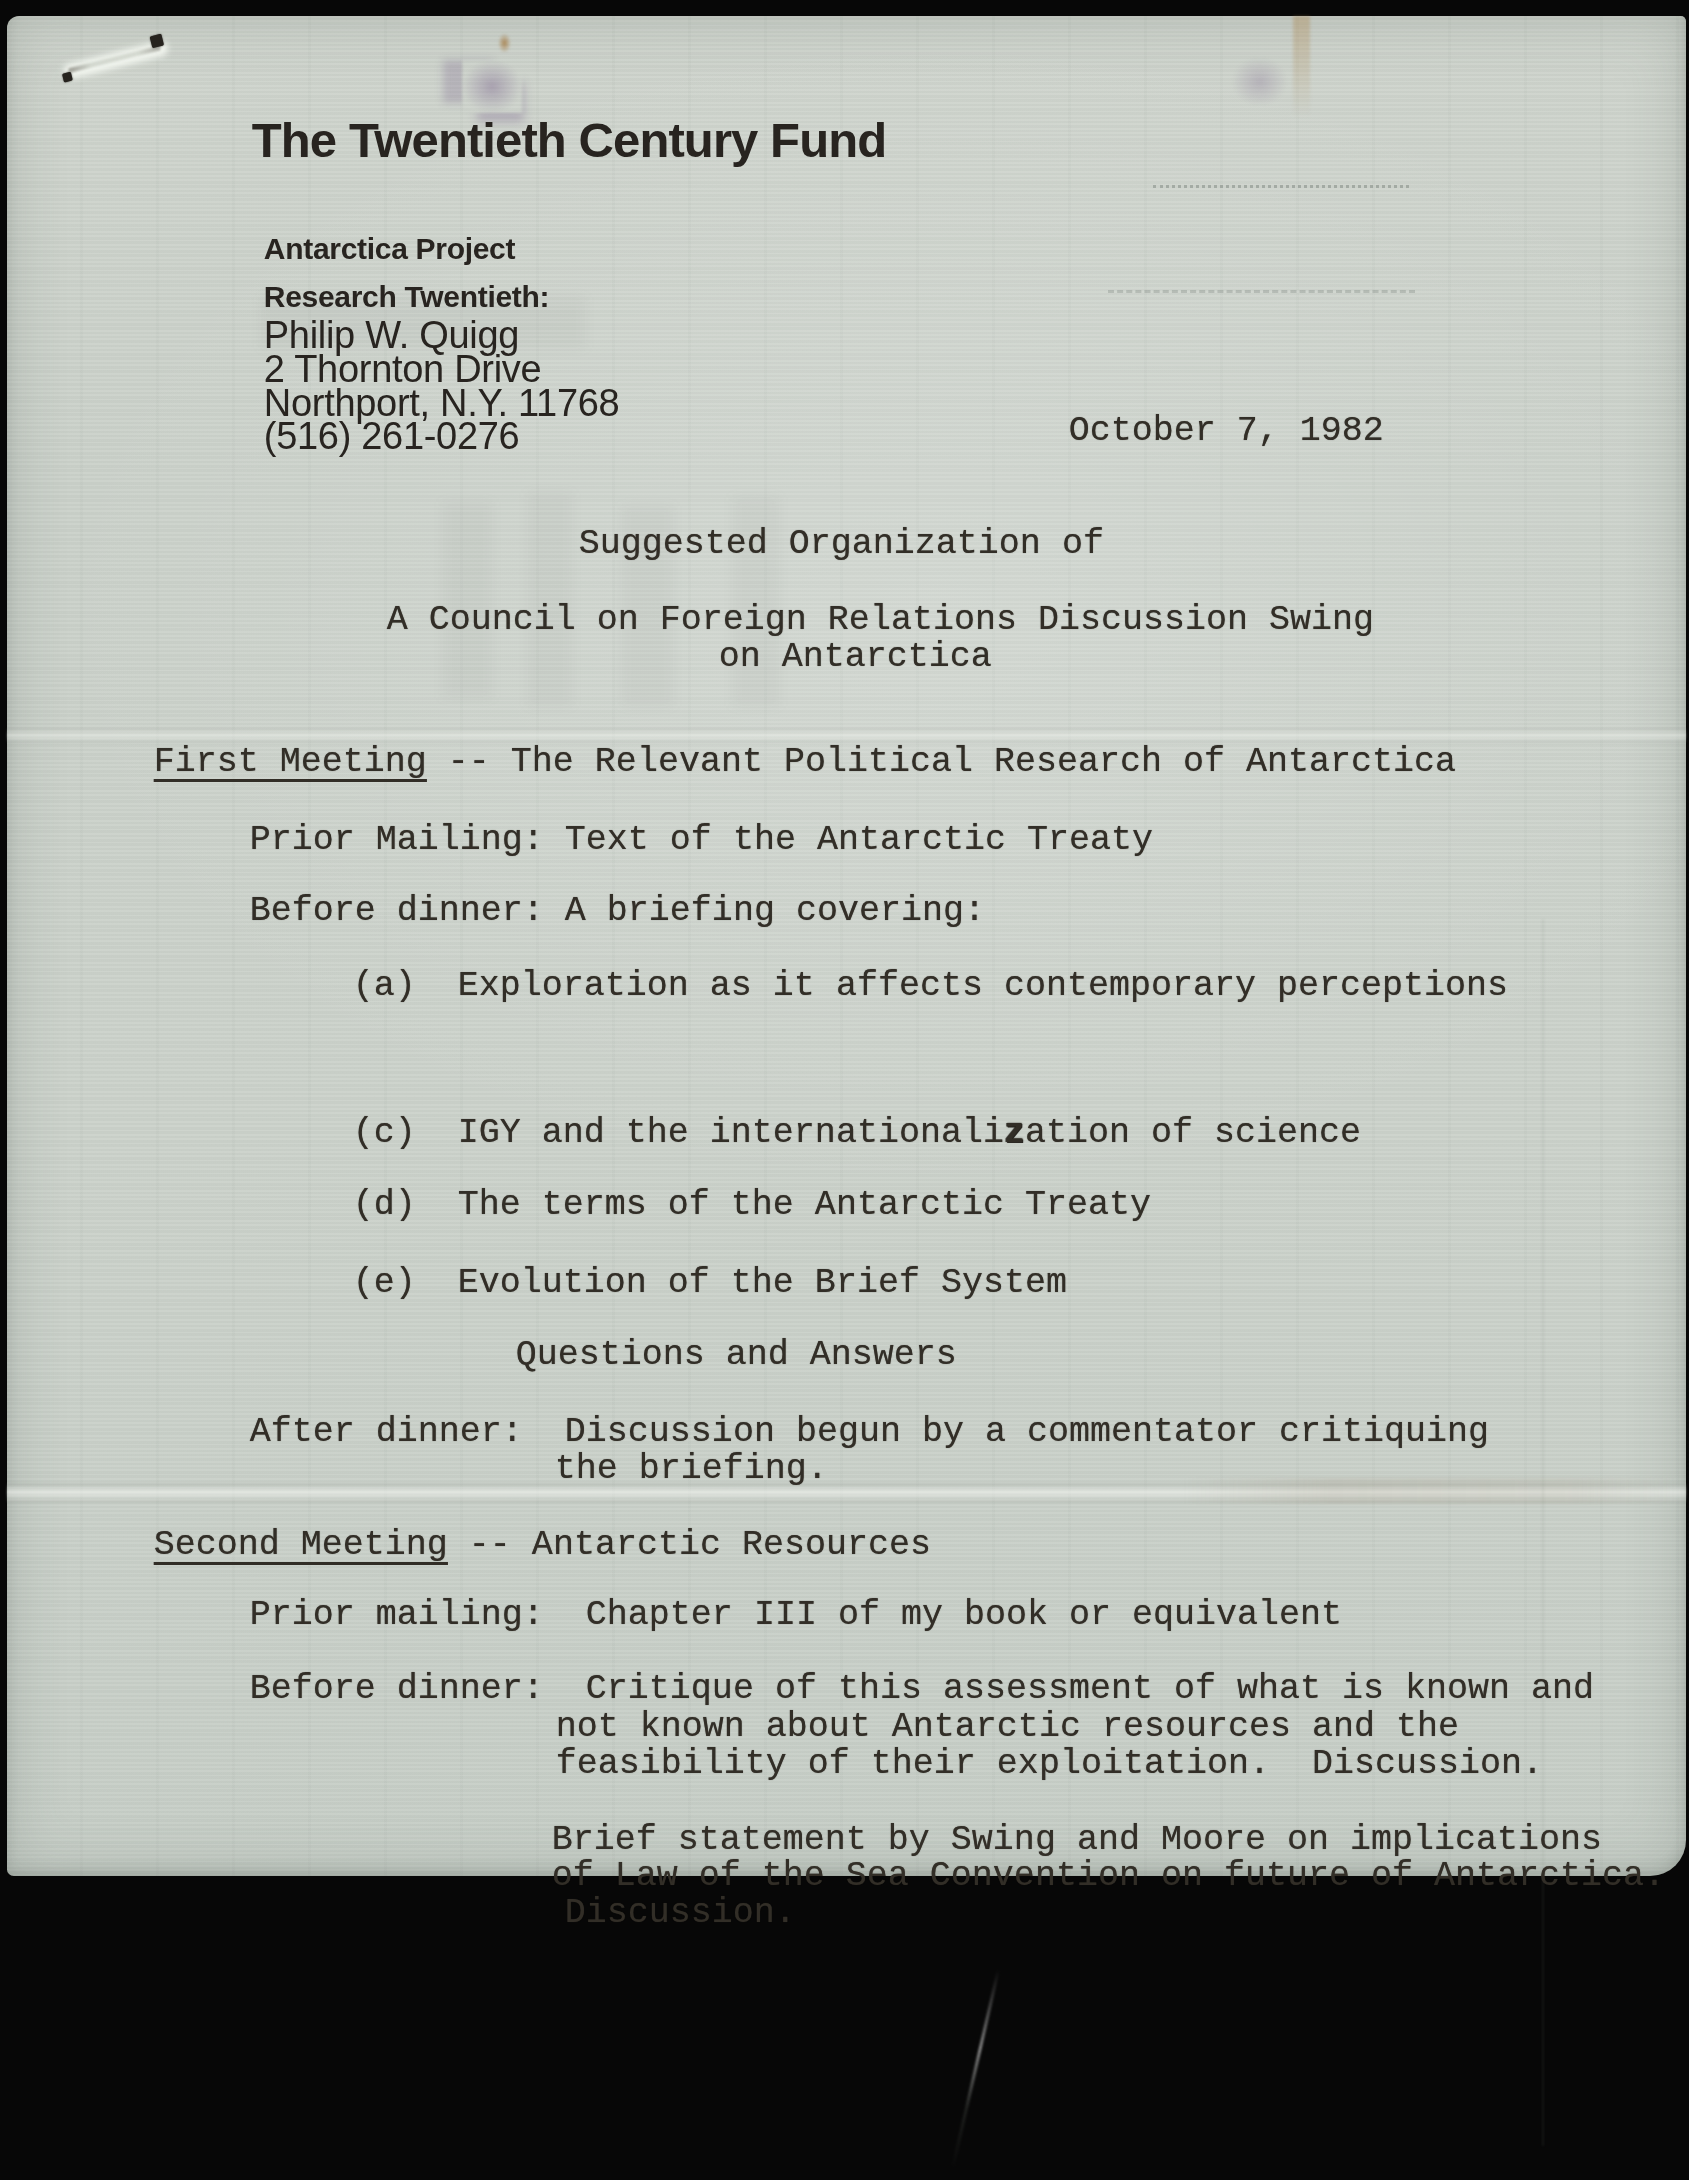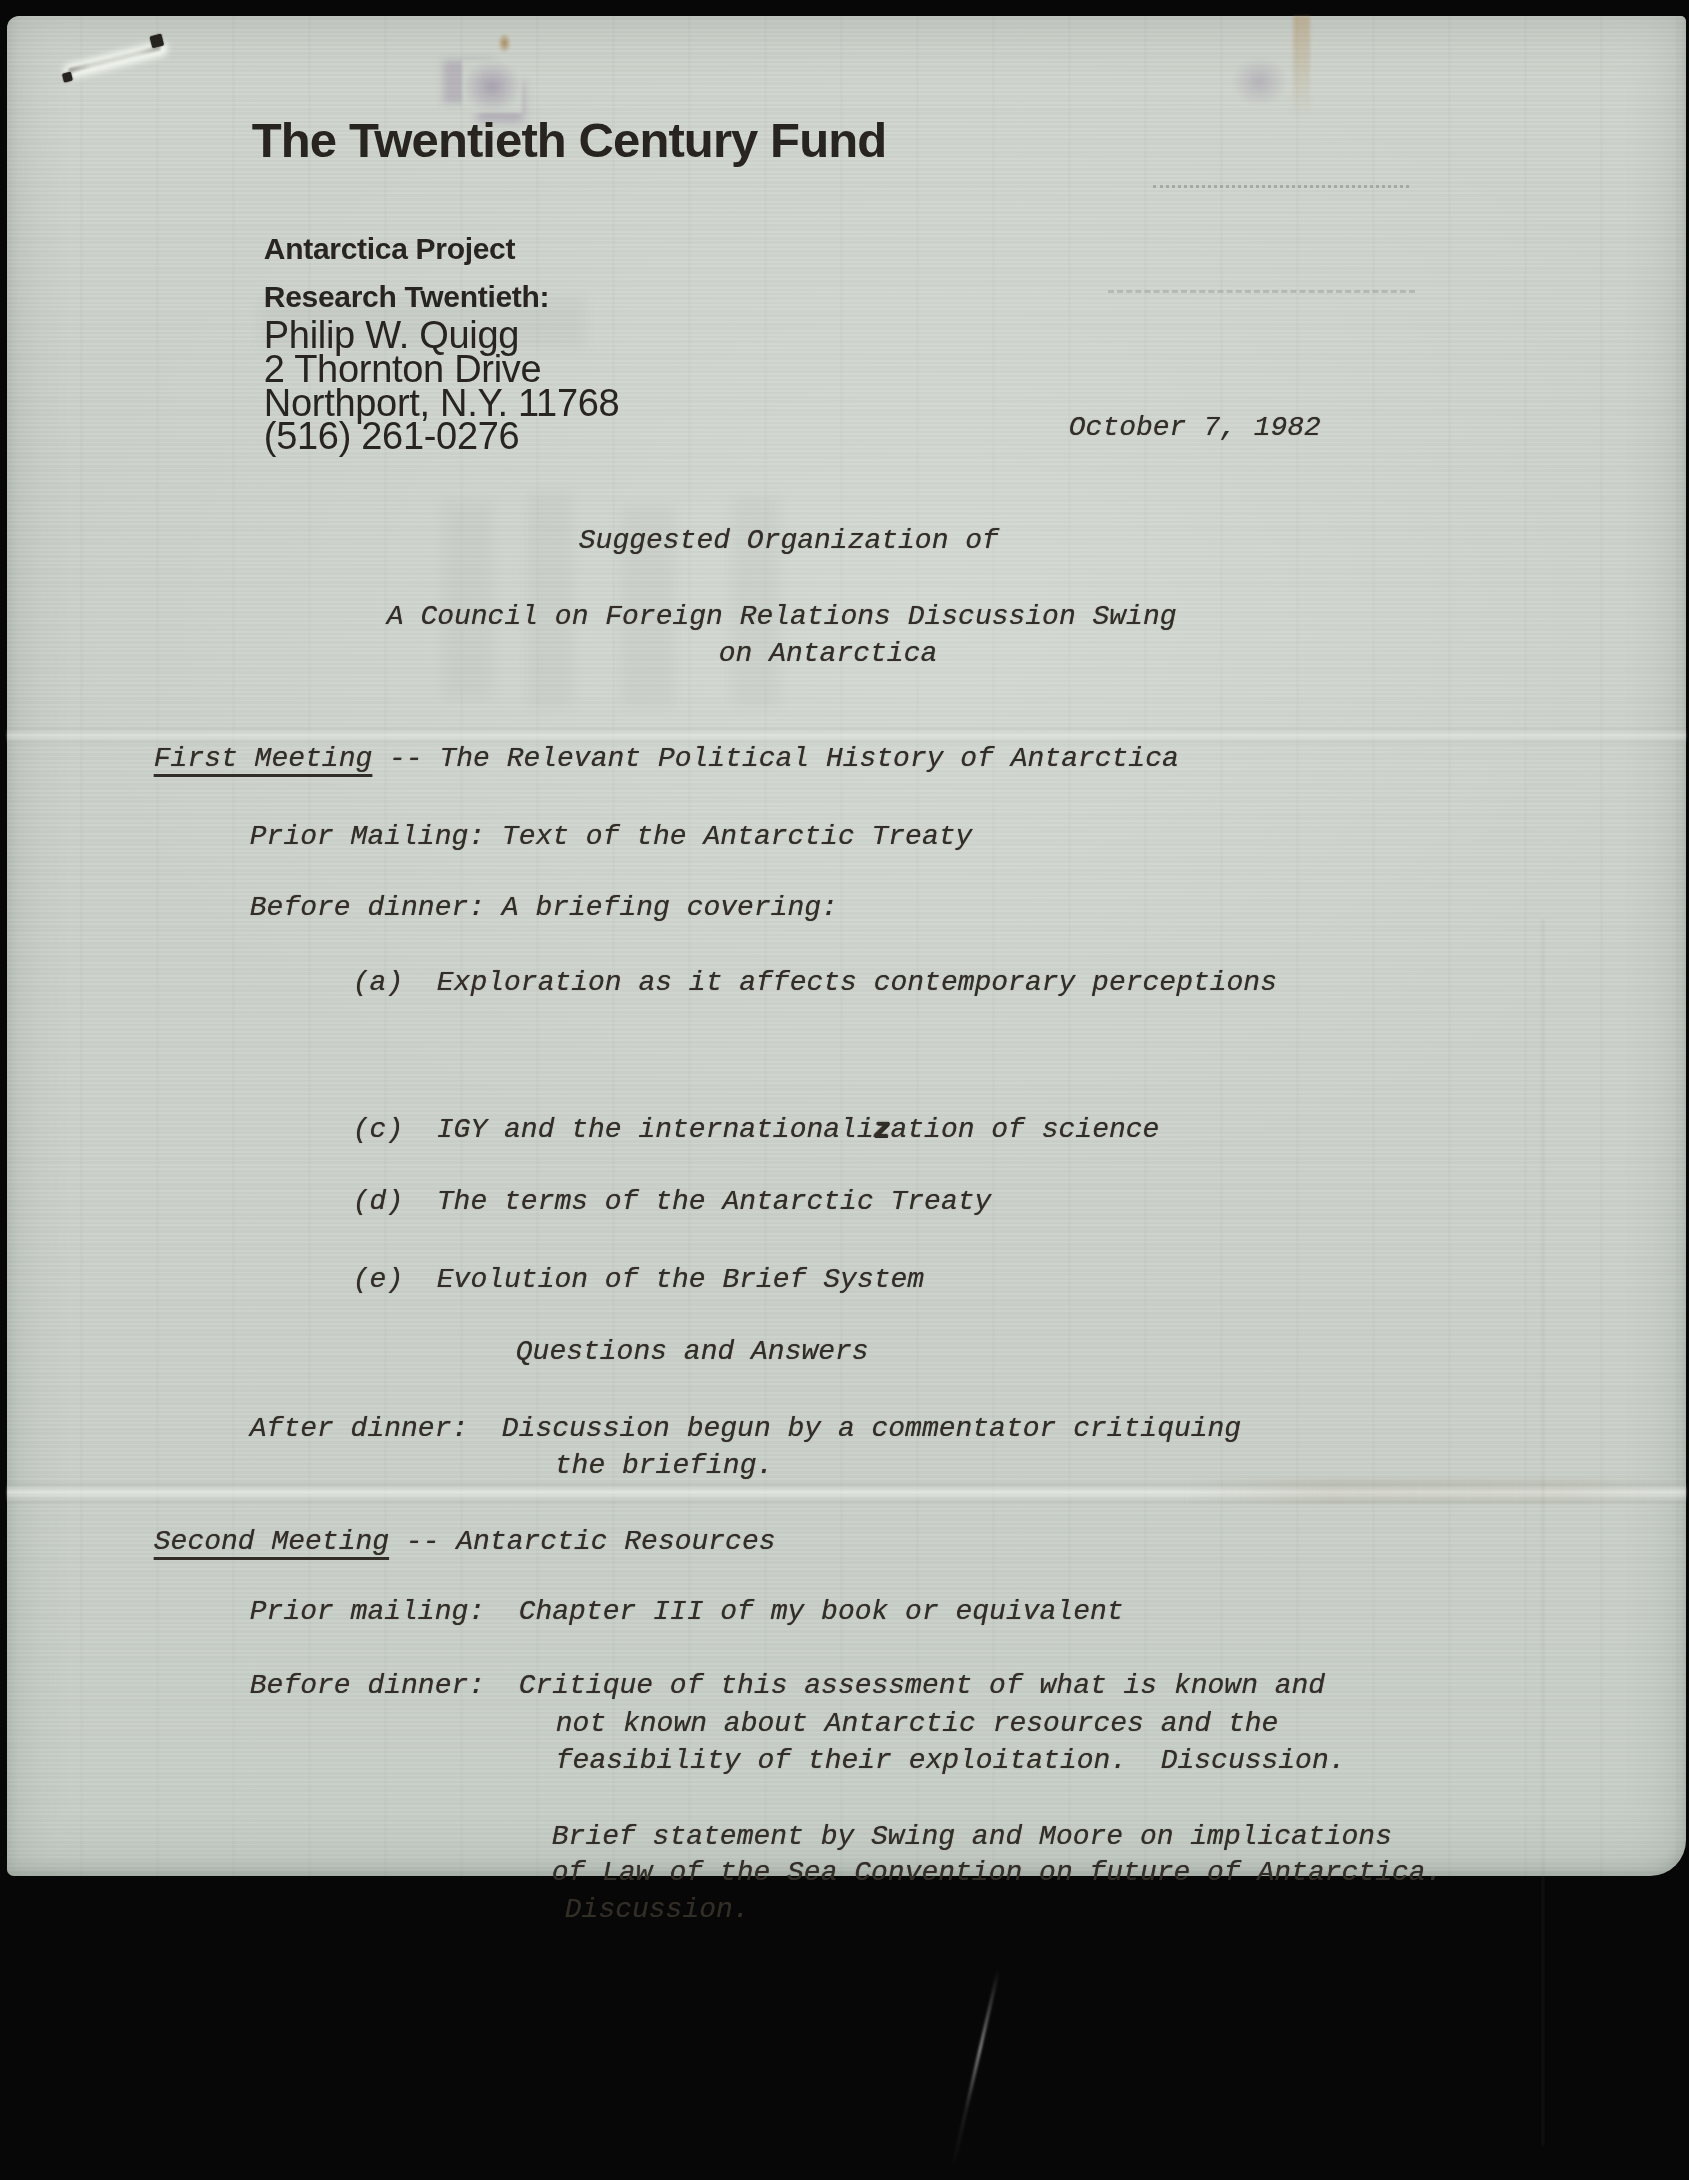--- a/index.html
+++ b/index.html
@@ -60,23 +60,22 @@
   .ghost-bar{background:rgba(102,118,108,.055);filter:blur(5.1px);}
   
   .lh{position:absolute;color:#282420;line-height:1;white-space:pre;}
   .org{font-size:49px;font-weight:bold;letter-spacing:-0.9px;}
   .lh-bold{font-size:30px;font-weight:bold;letter-spacing:-0.3px;}
   .lh-reg{font-size:38px;letter-spacing:-0.3px;}
   
   .typed{
     position:absolute;
     font-family:"Liberation Mono","DejaVu Sans Mono",monospace;
-    font-size:28px;line-height:1;color:#322e27;white-space:pre;
+    font-size:35px;line-height:1;color:#322e27;white-space:pre;
     text-shadow:0 0 0.9px rgba(46,41,34,.72);
-    font-style:italic;
   }
   .u{text-decoration:underline;text-decoration-thickness:2.6px;text-underline-offset:7.7px;}
   .ox{font-weight:bold;text-shadow:0 0 1.7px #1f1c17, 0.9px 0.9px 0 rgba(31,28,23,.9), -0.9px 0 0 rgba(31,28,23,.6);}
 </style>
 </head>
 <body>
 
 <div class="paper">
 
   <div class="artifact crease-top"></div>
@@ -112,21 +111,21 @@
   <div class="lh lh-reg" style="left:257px;top:334px">2 Thornton Drive</div>
   <div class="lh lh-reg" style="left:257px;top:368px">Northport, N.Y. 11768</div>
   <div class="lh lh-reg" style="left:257px;top:401px">(516) 261-0276</div>
 
   <div class="typed" style="left:1062px;top:398px">October 7, 1982</div>
 
   <div class="typed" style="left:572px;top:511px">Suggested Organization of</div>
   <div class="typed" style="left:380px;top:587px">A Council on Foreign Relations Discussion Swing</div>
   <div class="typed" style="left:712px;top:624px">on Antarctica</div>
 
-  <div class="typed" style="left:147px;top:729px"><span class="u">First Meeting</span><span> -- The Relevant Political History of Antarctica</span></div>
+  <div class="typed" style="left:147px;top:729px"><span class="u">First Meeting</span><span> -- The Relevant Political Research of Antarctica</span></div>
 
   <div class="typed" style="left:243px;top:807px">Prior Mailing: Text of the Antarctic Treaty</div>
   <div class="typed" style="left:243px;top:878px">Before dinner: A briefing covering:</div>
 
   <div class="typed" style="left:346px;top:953px">(a)  Exploration as it affects contemporary perceptions</div>
   <div class="typed" style="left:346px;top:1100px"><span>(c)  IGY and the internationali</span><span class="ox">z</span><span>ation of science</span></div>
   <div class="typed" style="left:346px;top:1172px">(d)  The terms of the Antarctic Treaty</div>
   <div class="typed" style="left:346px;top:1250px">(e)  Evolution of the Brief System</div>
 
   <div class="typed" style="left:509px;top:1322px">Questions and Answers</div>

